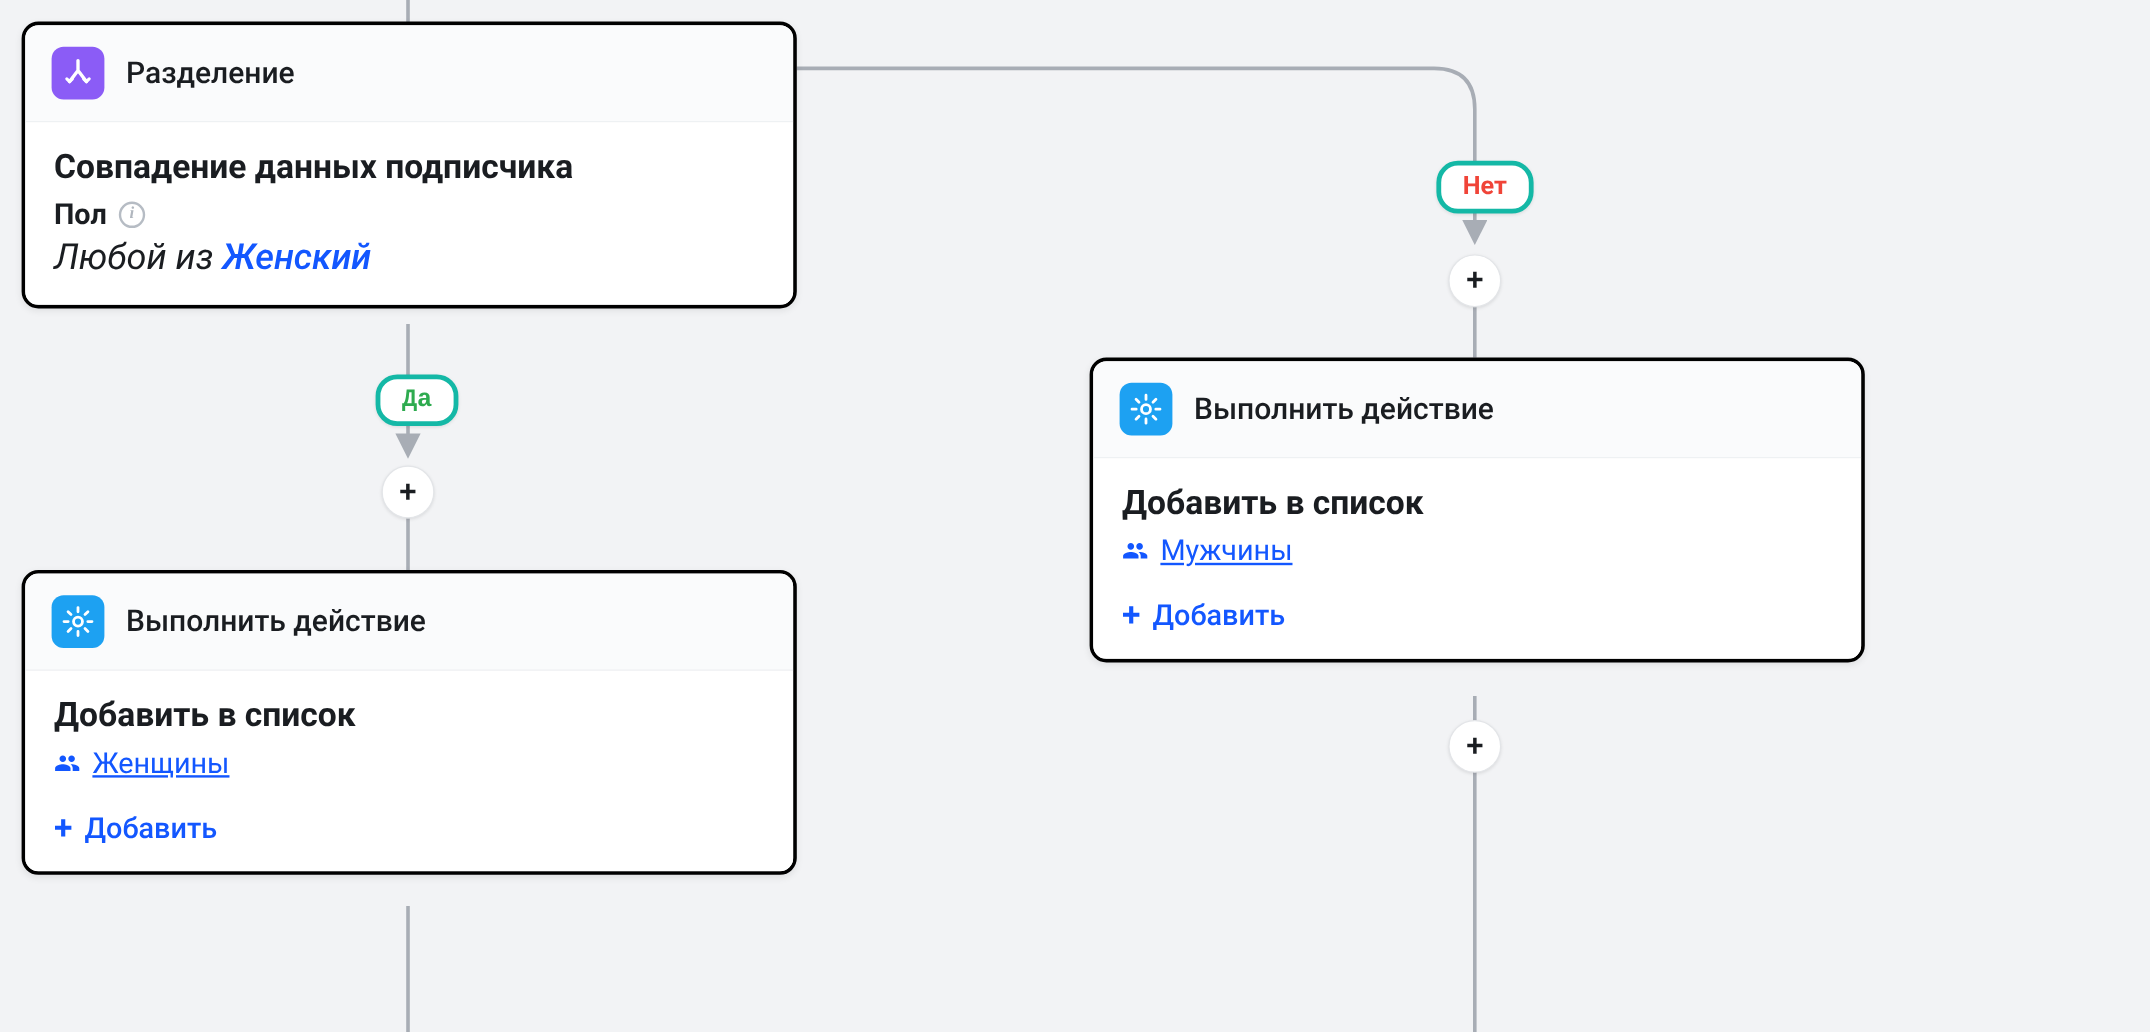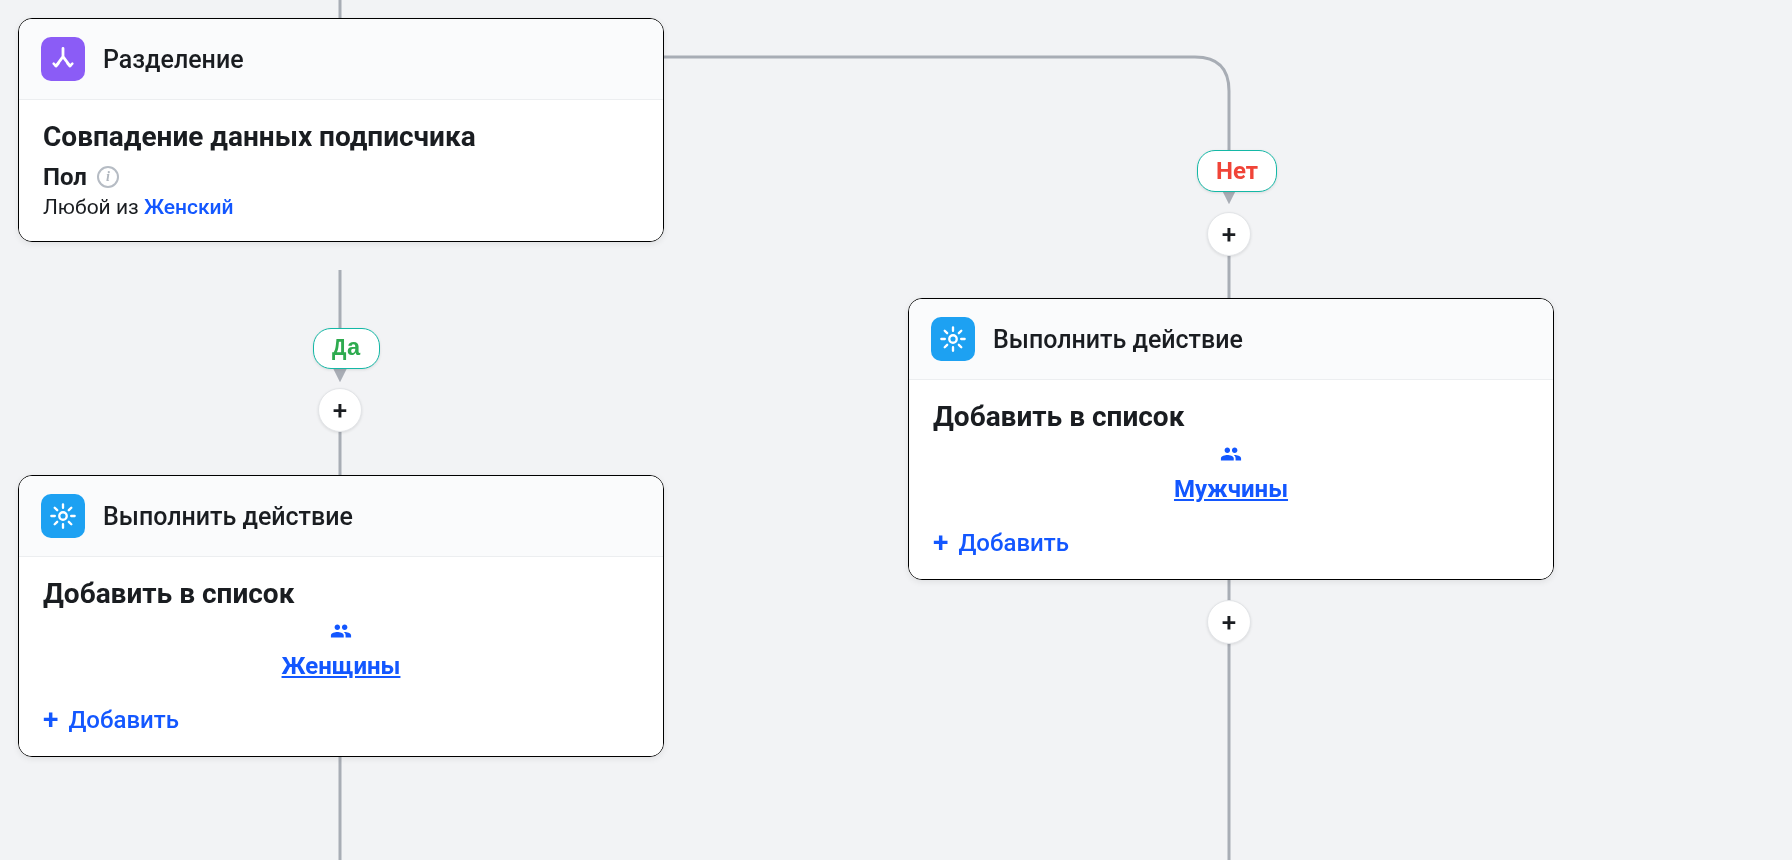--- a/index.html
+++ b/index.html
@@ -15,21 +15,21 @@
     position: absolute;
     top: 0; left: 0;
     width: 1792px; height: 860px;
     pointer-events: none;
   }
   .card {
     position: absolute;
     background: #fff;
     border-radius: 14px;
     box-shadow: 0 2px 6px rgba(0,0,0,0.08);
-    border: 1px solid #000000;
+    border: 3px solid #000000;
     overflow: hidden;
   }
   .card-header {
     display: flex;
     align-items: center;
     gap: 18px;
     padding: 18px 22px;
     border-bottom: 1px solid #eceef0;
     background: #fafbfc;
   }
@@ -51,22 +51,23 @@
   .body-line2 {
     font-size: 24px;
     font-weight: 700;
     color: #1a1d21;
     display: flex;
     align-items: center;
     gap: 10px;
     margin-bottom: 4px;
   }
   .body-line3 {
-    font-size: 21px;
-    color: #1a1d21;
+    font-size: 30px;
+    color: #1a1d21;
+    font-style: italic;
   }
   .body-line3 .val {
     color: #1357ff;
     font-weight: 500;
   }
   .info-icon {
     width: 22px; height: 22px;
     border-radius: 50%;
     border: 2px solid #b6bcc4;
     display: inline-flex;
@@ -84,49 +85,47 @@
     flex-shrink: 0;
   }
   .iconbox.purple { background: #8b5cf6; }
   .iconbox.blue { background: #1da1f2; }
   .list-link {
     display: flex;
     align-items: center;
     gap: 10px;
     color: #1357ff;
     font-size: 24px;
-    font-weight: 700;
+    font-weight: 400;
     text-decoration: underline;
     margin-top: 6px;
-    flex-direction: column;
   }
   .add-link {
     display: flex;
     align-items: center;
     gap: 10px;
     color: #1357ff;
     font-size: 24px;
     font-weight: 500;
     margin-top: 26px;
   }
   .add-link .plus {
     font-size: 28px;
     font-weight: 600;
     line-height: 1;
   }
   .branch-label {
     position: absolute;
     background: #fff;
     border-radius: 18px;
     padding: 6px 18px;
-    font-size: 24px;
+    font-size: 21px;
     font-weight: 700;
     box-shadow: 0 1px 3px rgba(0,0,0,0.1);
-    border: 1px solid #14b8a6;
-    margin-top: 16px;
+    border: 4px solid #14b8a6;
   }
   .branch-label.yes { color: #2eab4f; font-family: Liberation Mono, monospace; }
   .branch-label.no  { color: #f04438; }
   .add-node {
     position: absolute;
     width: 44px; height: 44px;
     background: #fff;
     border-radius: 50%;
     border: 1px solid #e3e5e8;
     box-shadow: 0 1px 3px rgba(0,0,0,0.1);

